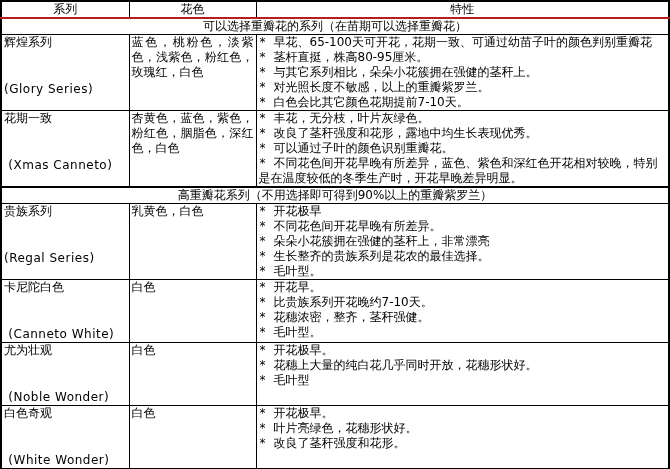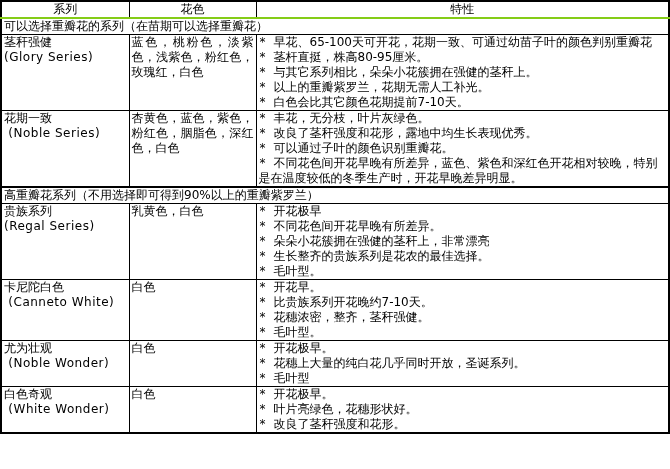--- a/index.html
+++ b/index.html
@@ -30,32 +30,34 @@
     border: 1px solid #000000;
     vertical-align: top;
     padding: 0 2px;
     line-height: 15px;
     overflow: hidden;
     box-sizing: border-box;
   }
   .variety-table th {
     font-weight: normal;
     height: 16px;
-    border-bottom: 2px solid #84cc16;
+    border-bottom: 2px solid #b91c1c;
   }
   tr.section-row td {
     height: 15px;
     white-space: nowrap;
+    text-align: center;
   }
   tr.section-row.thick-top td {
     border-top: 2px solid #000000;
   }
   td.c-series .en {
     white-space: pre-wrap;
     letter-spacing: 0.5px;
+    margin-top: 32px;
   }
   td.c-colors {
     text-align: justify;
   }
   .feat {
     margin: 0;
   }
   .feat .b {
     display: inline-block;
     width: 14px;
@@ -79,37 +81,37 @@
       <th>花色</th>
       <th>特性</th>
     </tr>
 
     <tr class="section-row">
       <td colspan="3">可以选择重瓣花的系列（在苗期可以选择重瓣花）</td>
     </tr>
 
     <tr>
       <td class="c-series">
-        <div class="cn">茎秆强健</div>
+        <div class="cn">辉煌系列</div>
         <div class="en">(Glory Series)</div>
       </td>
       <td class="c-colors">蓝色，桃粉色，淡紫色，浅紫色，粉红色，玫瑰红，白色</td>
       <td class="c-feats">
         <div class="feat"><span class="b">*</span><span>早花、65-100天可开花，花期一致、可通过幼苗子叶的颜色判别重瓣花</span></div>
         <div class="feat"><span class="b">*</span><span>茎杆直挺，株高80-95厘米。</span></div>
         <div class="feat"><span class="b">*</span><span>与其它系列相比，朵朵小花簇拥在强健的茎秆上。</span></div>
-        <div class="feat"><span class="b">*</span><span>以上的重瓣紫罗兰，花期无需人工补光。</span></div>
+        <div class="feat"><span class="b">*</span><span>对光照长度不敏感，以上的重瓣紫罗兰。</span></div>
         <div class="feat"><span class="b">*</span><span>白色会比其它颜色花期提前7-10天。</span></div>
       </td>
     </tr>
 
     <tr>
       <td class="c-series">
         <div class="cn">花期一致</div>
-        <div class="en"> (Noble Series)</div>
+        <div class="en"> (Xmas Canneto)</div>
       </td>
       <td class="c-colors">杏黄色，蓝色，紫色，粉红色，胭脂色，深红色，白色</td>
       <td class="c-feats">
         <div class="feat"><span class="b">*</span><span>丰花，无分枝，叶片灰绿色。</span></div>
         <div class="feat"><span class="b">*</span><span>改良了茎秆强度和花形，露地中均生长表现优秀。</span></div>
         <div class="feat"><span class="b">*</span><span>可以通过子叶的颜色识别重瓣花。</span></div>
         <div class="feat"><span class="b">*</span><span>不同花色间开花早晚有所差异，蓝色、紫色和深红色开花相对较晚，特别是在温度较低的冬季生产时，开花早晚差异明显。</span></div>
       </td>
     </tr>
 
@@ -148,21 +150,21 @@
 
 
     <tr>
       <td class="c-series">
         <div class="cn">尤为壮观</div>
         <div class="en"> (Noble Wonder)</div>
       </td>
       <td class="c-colors">白色</td>
       <td class="c-feats">
         <div class="feat"><span class="b">*</span><span>开花极早。</span></div>
-        <div class="feat"><span class="b">*</span><span>花穗上大量的纯白花几乎同时开放，圣诞系列。</span></div>
+        <div class="feat"><span class="b">*</span><span>花穗上大量的纯白花几乎同时开放，花穗形状好。</span></div>
         <div class="feat"><span class="b">*</span><span>毛叶型</span></div>
       </td>
     </tr>
 
     <tr>
       <td class="c-series">
         <div class="cn">白色奇观</div>
         <div class="en"> (White Wonder)</div>
       </td>
       <td class="c-colors">白色</td>

